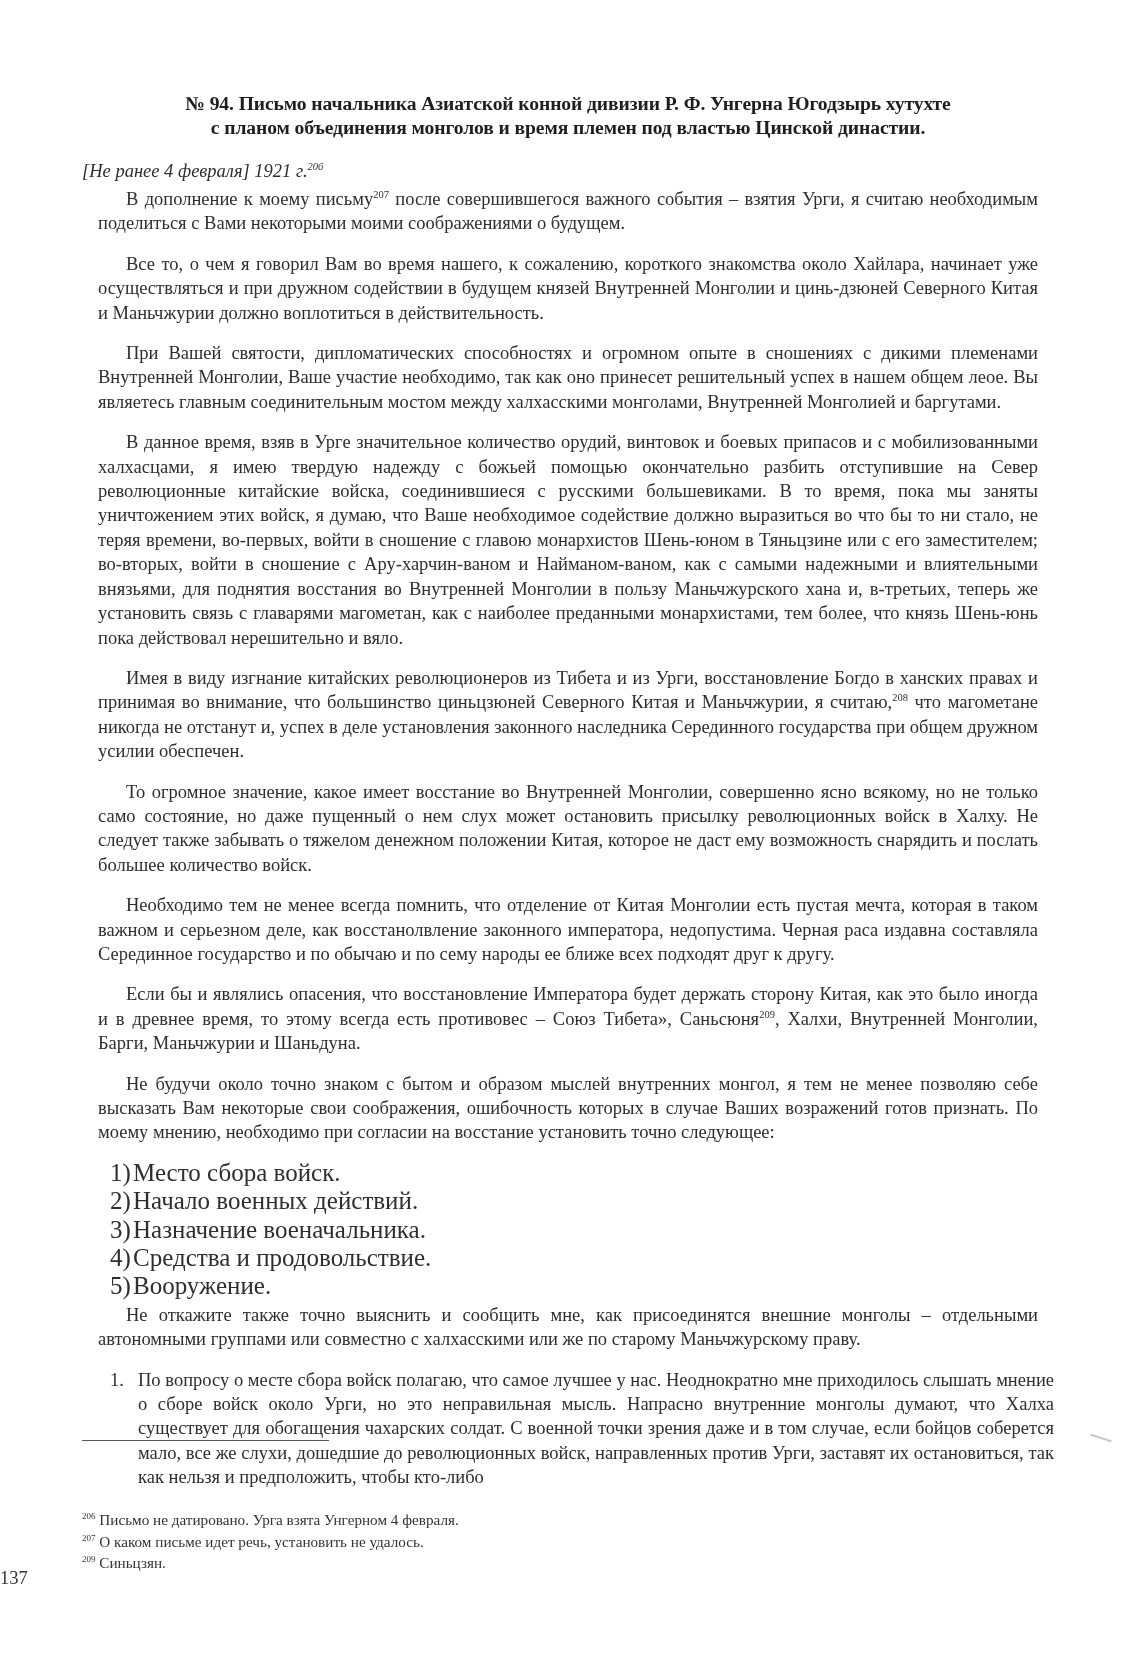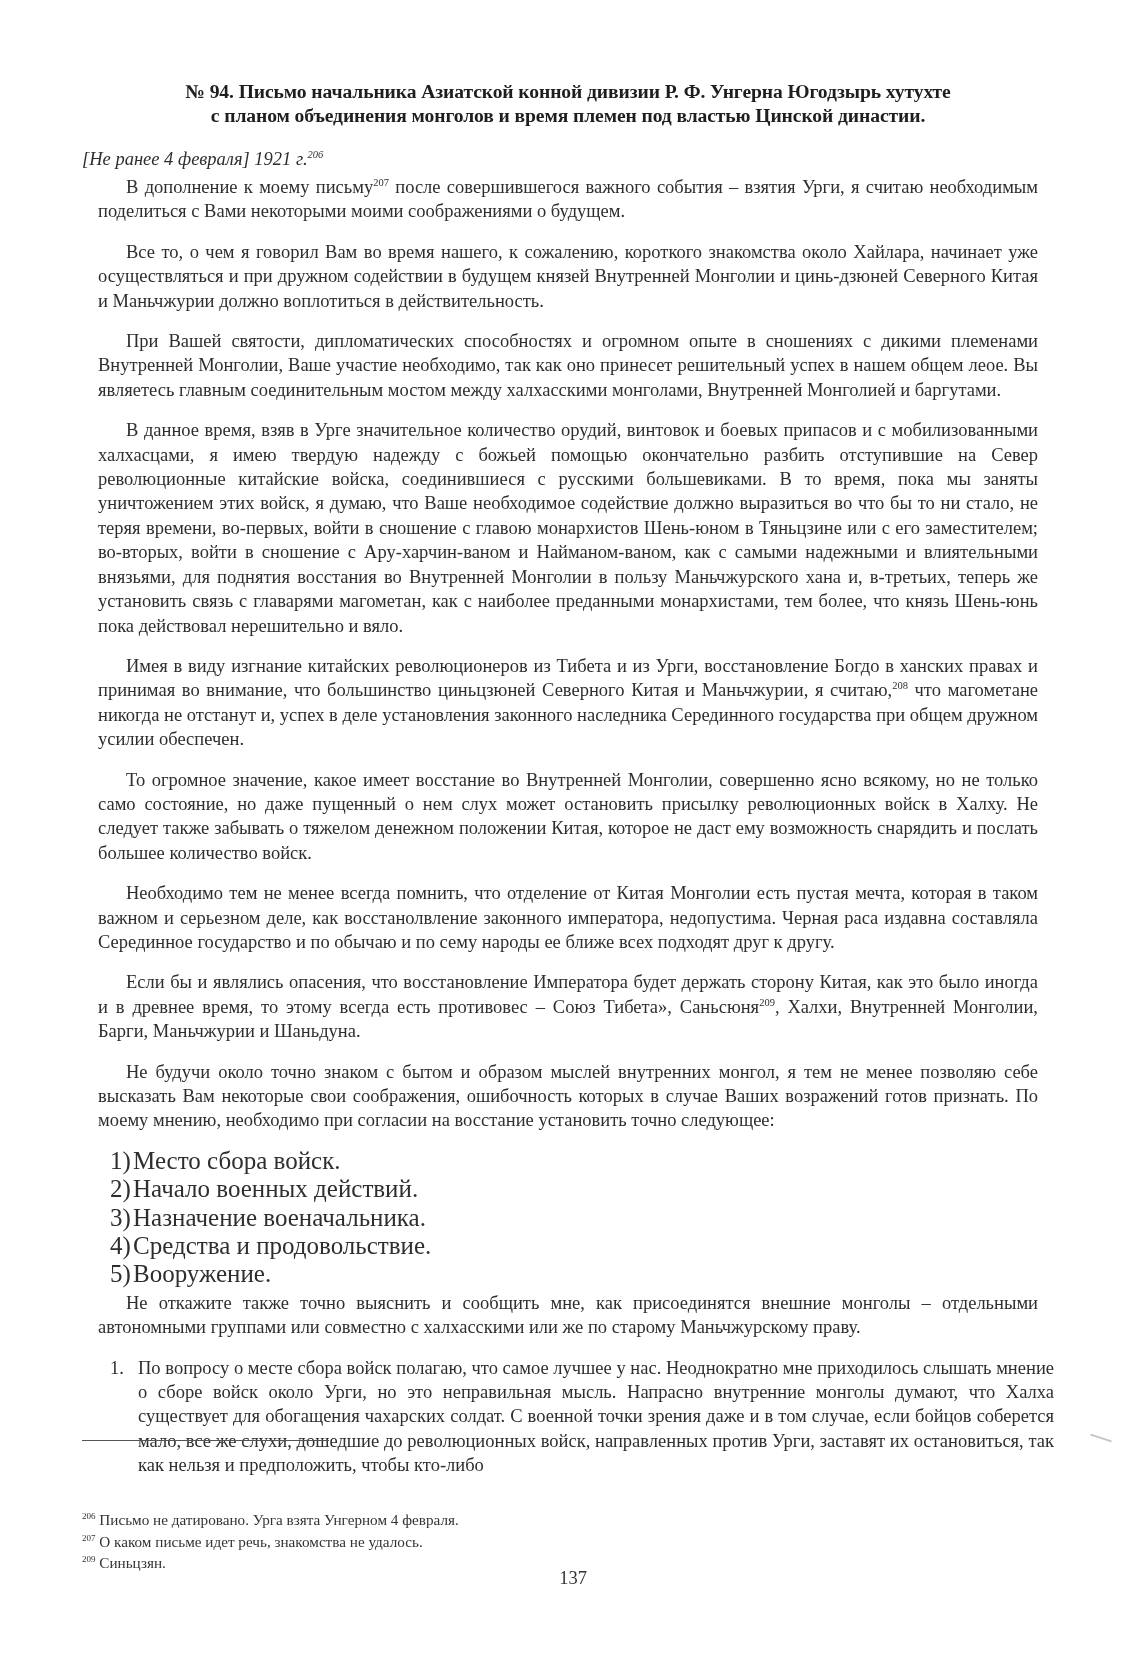--- a/index.html
+++ b/index.html
@@ -20,21 +20,21 @@
       left: 82px;
       top: 80px;
       width: 972px;
     }
     .title {
       font-weight: bold;
       font-size: 19.6px;
       line-height: 24px;
       text-align: center;
       color: #1e1e1e;
-      margin: 0;
+      margin: 12px;
       letter-spacing: -0.1px;
     }
     .date-line {
       font-size: 18.5px;
       line-height: 24px;
       margin-top: 19px;
       color: #2e2e2e;
       font-style: italic;
     }
     sup {
@@ -102,21 +102,20 @@
       color: #333;
     }
     .footnote sup {
       font-size: 9px;
     }
     .page-number {
       position: absolute;
       left: 0;
       width: 1146px;
       top: 1568px;
-      text-align: center;
       font-size: 18.5px;
       color: #333;
     }
     .scan-mark {
       position: absolute;
       left: 1090px;
       top: 1437px;
       width: 22px;
       height: 2px;
       background: #c4c4c4;
@@ -164,19 +163,19 @@
   <div class="numbered-para">
     <span class="num">1.</span>
     <span>По вопросу о месте сбора войск полагаю, что самое лучшее у нас. Неоднократно мне приходилось слышать мнение о сборе войск около Урги, но это неправильная мысль. Напрасно внутренние мон­голы думают, что Халха существует для обогащения чахарских солдат. С военной точки зрения даже и в том случае, если бойцов соберется мало, все же слухи, дошедшие до революционных войск, на­правленных против Урги, заставят их остановиться, так как нельзя и предположить, чтобы кто-либо</span>
   </div>
 </div>
 
 <div class="footnote-rule"></div>
 
 <div class="footnotes">
   <div class="footnote"><sup>206</sup> <span>Письмо не датировано. Урга взята Унгерном 4 февраля.</span></div>
-  <div class="footnote"><sup>207</sup> <span>О каком письме идет речь, знакомства не удалось.</span></div>
+  <div class="footnote"><sup>207</sup> <span>О каком письме идет речь, установить не удалось.</span></div>
   <div class="footnote"><sup>209</sup> <span>Синьцзян.</span></div>
 </div>
 
 <div class="scan-mark"></div>
 
 <div class="page-number">137</div>
 
 </body></html>

